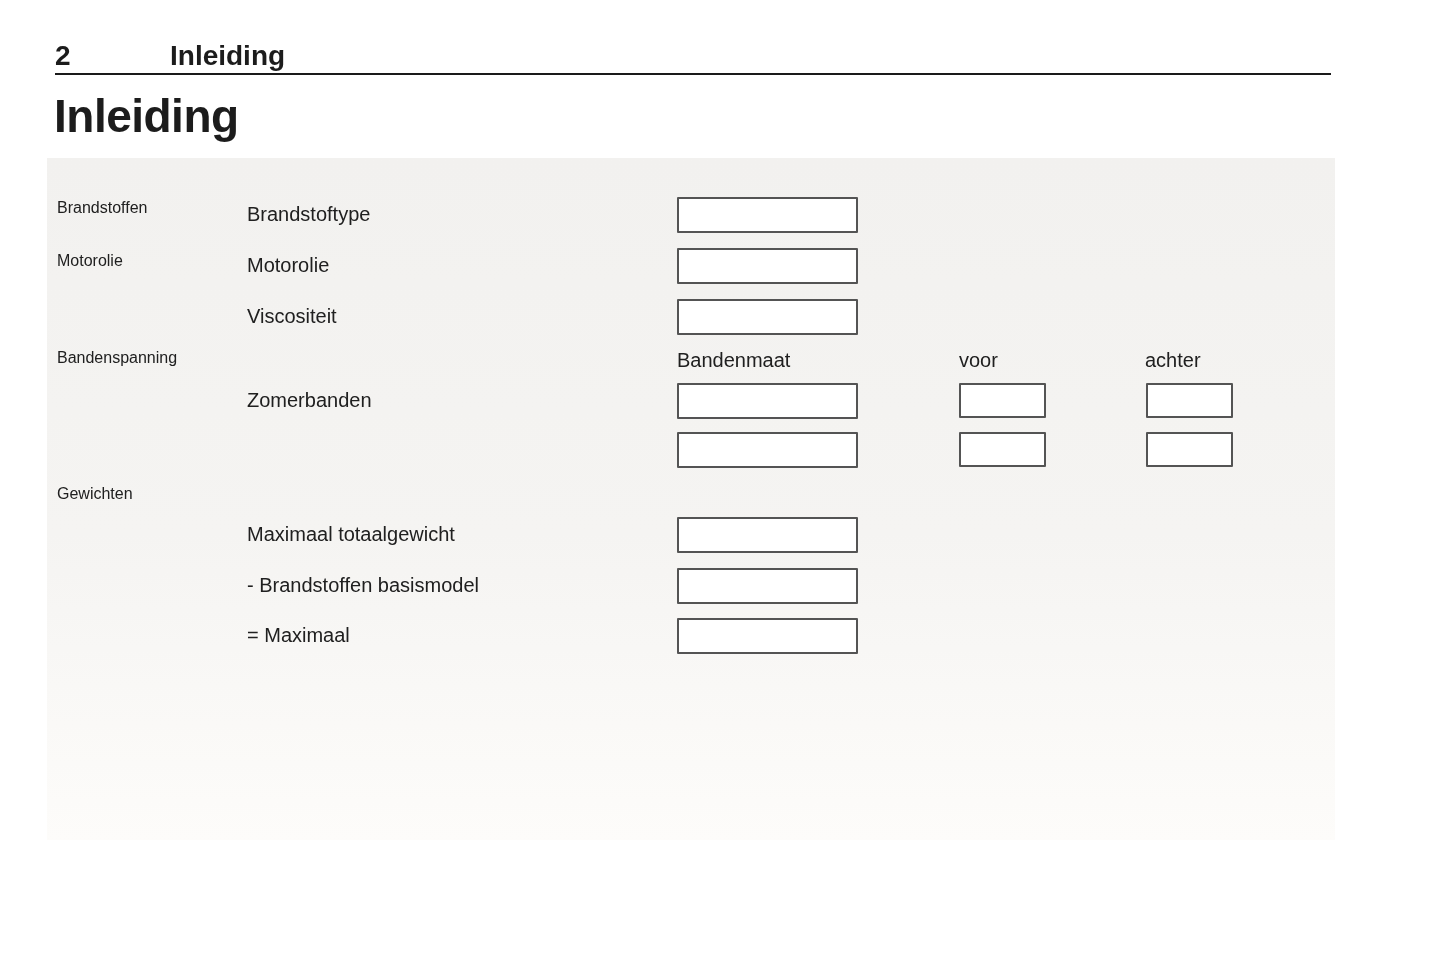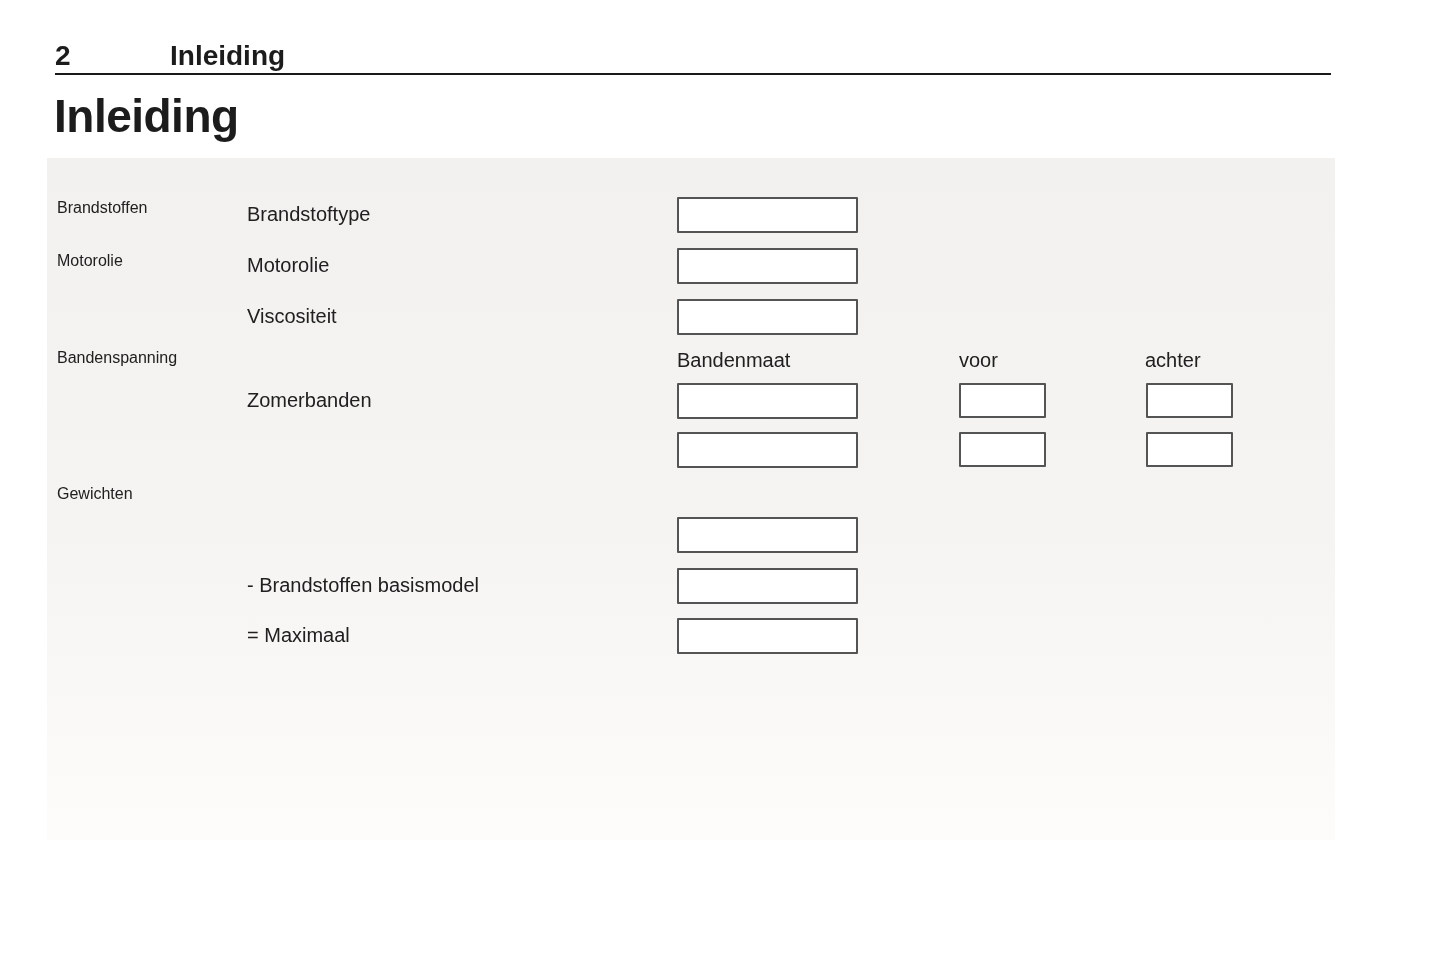--- a/index.html
+++ b/index.html
@@ -100,20 +100,21 @@
     <label class="f-label" style="top:230px">Zomerbanden</label>
     <input class="fbox wide" style="top: 225px;" type="text" value="">
     <input class="fbox small" style="left: 912px; top: 225px;" type="text" value="">
     <input class="fbox small" style="left: 1099px; top: 225px;" type="text" value="">
 
     <input class="fbox wide" style="top: 274px;" type="text" value="">
     <input class="fbox small" style="left: 912px; top: 274px;" type="text" value="">
     <input class="fbox small" style="left: 1099px; top: 274px;" type="text" value="">
 
     <div class="sec-label" style="top:326px">Gewichten</div>
+    <label class="f-label" style="top:364px">Maximaal totaalgewicht</label>
     <input class="fbox wide" style="top: 359px;" type="text" value="">
     <label class="f-label" style="top:415px">- Brandstoffen basismodel</label>
     <input class="fbox wide" style="top: 410px;" type="text" value="">
     <label class="f-label" style="top:465px">= Maximaal</label>
     <input class="fbox wide" style="top: 460px;" type="text" value="">
 
   </div>
 </div>
 
 </body></html>

